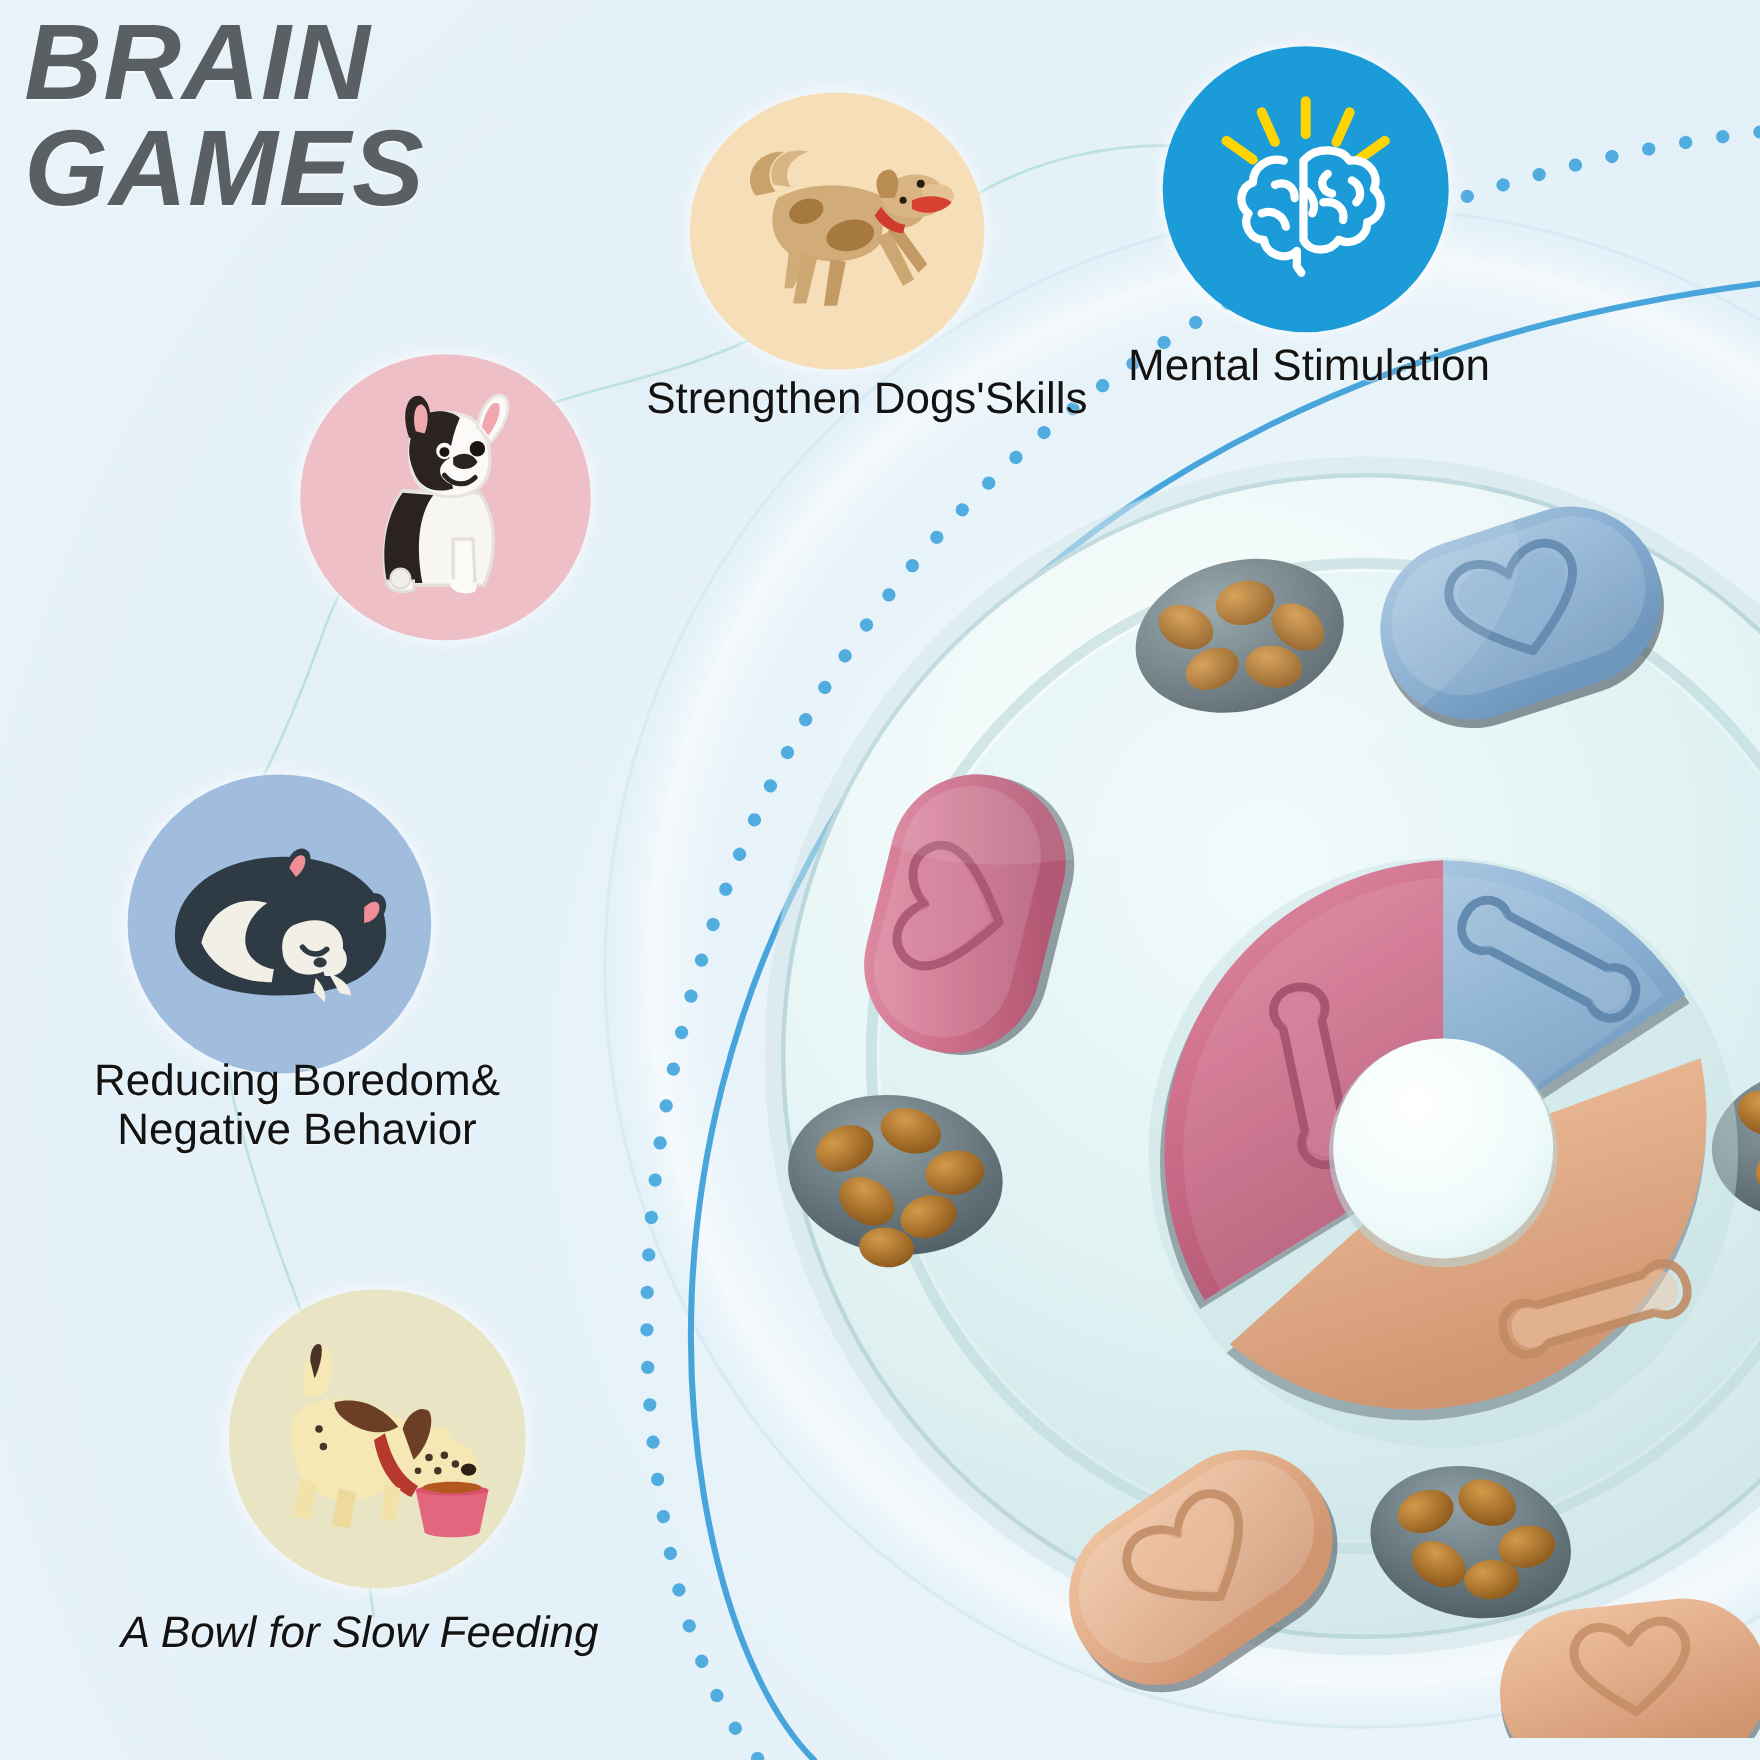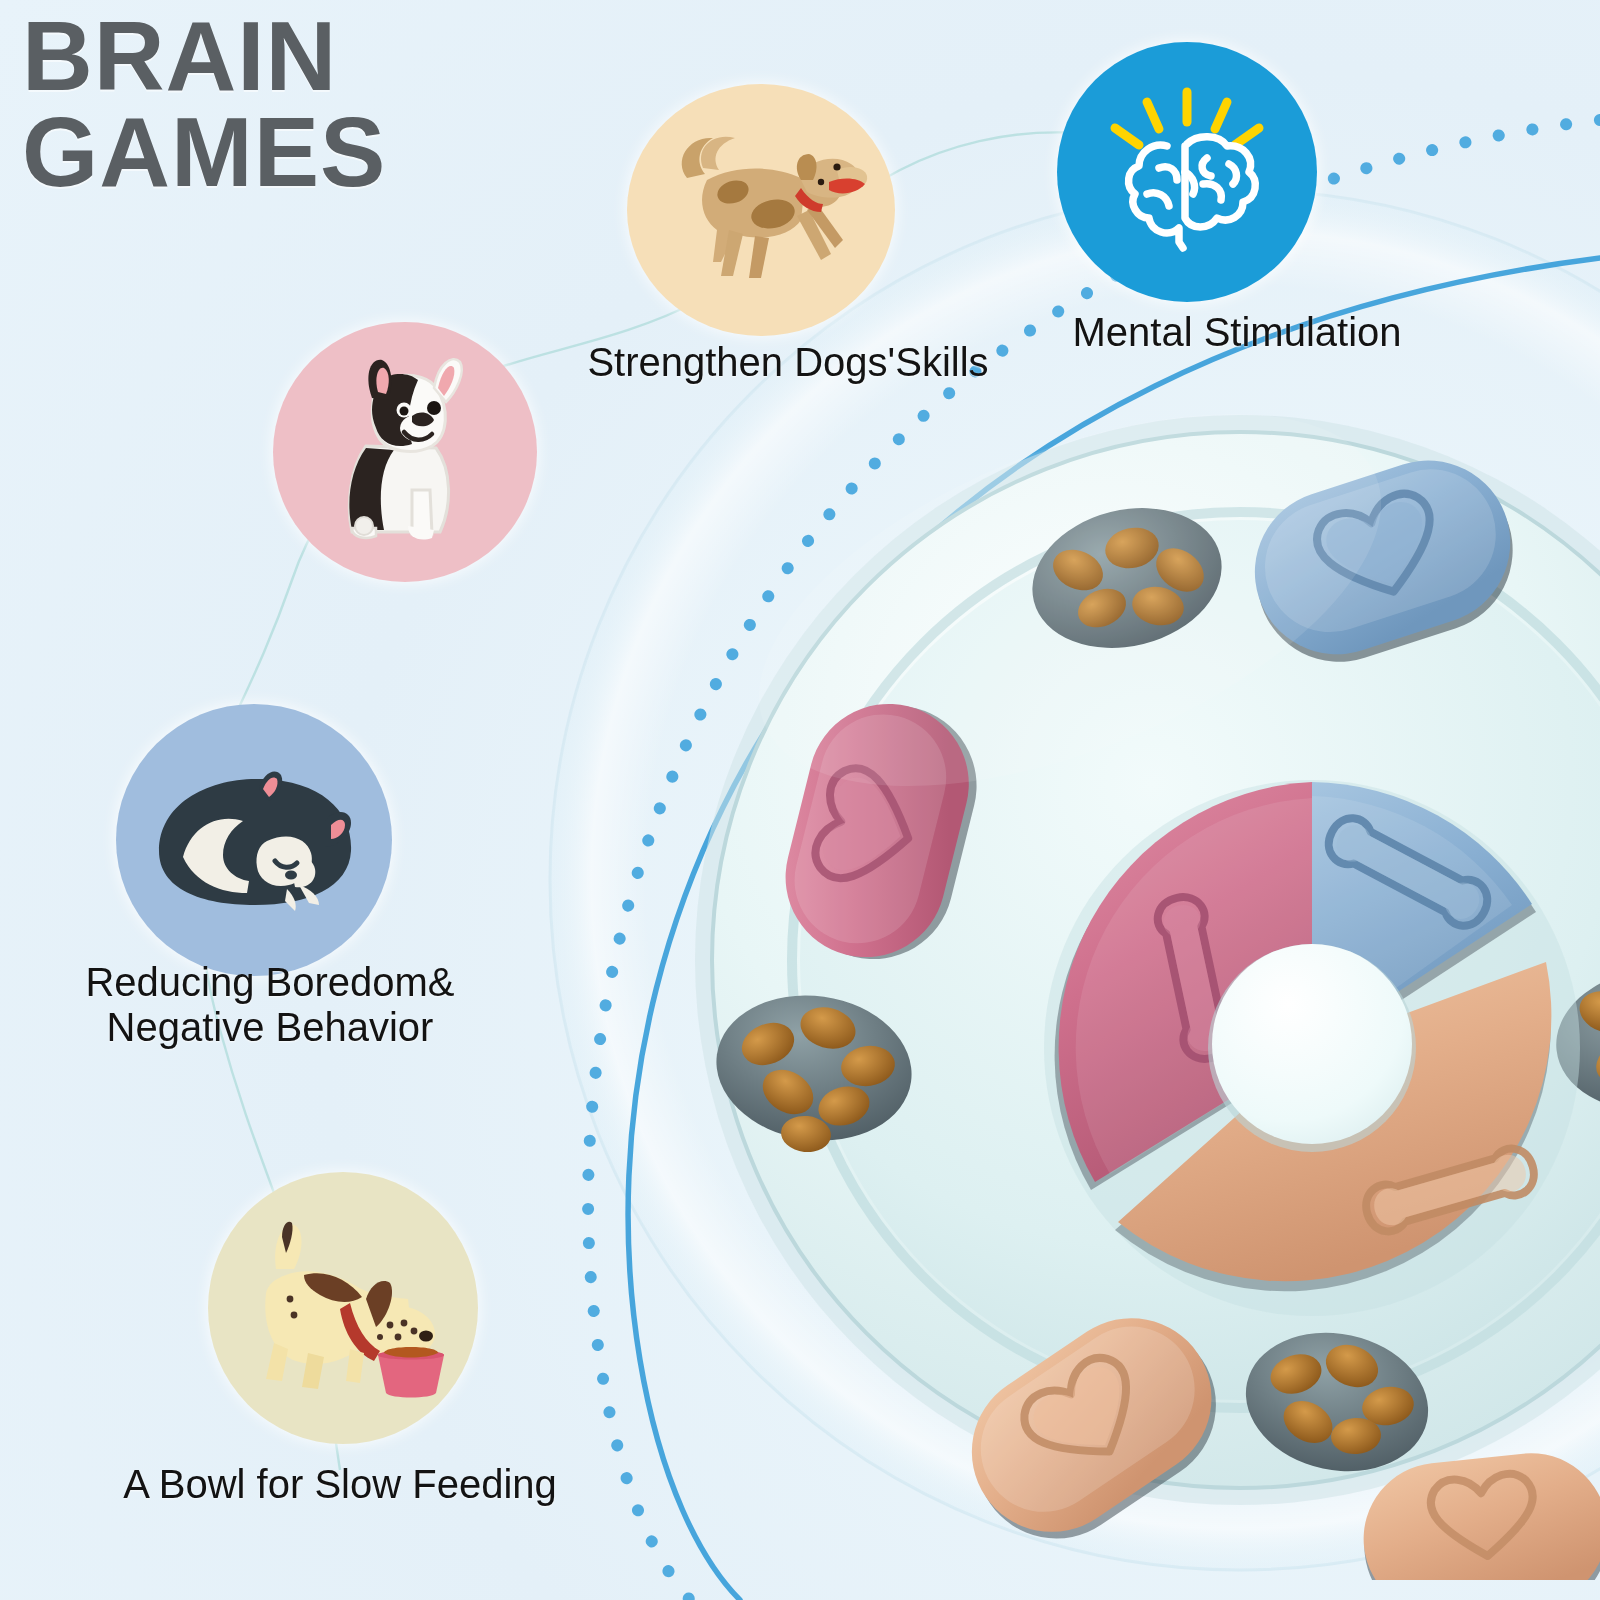--- a/index.html
+++ b/index.html
@@ -21,20 +21,21 @@
   
   .title{
     position:absolute;left:22px;top:8px;
     font-weight:bold;
     font-size:98px;
     line-height:0.98;
     letter-spacing:1px;
     color:#5a5f63;
     text-shadow:0 2px 0 rgba(255,255,255,.55);
     white-space:pre-line;
+    font-style:italic;
   }
 
   
   .bubble{
     position:absolute;border-radius:50%;
     display:flex;align-items:center;justify-content:center;
     box-shadow:0 0 16px rgba(255,255,255,.9);
   }
   .bubble svg{display:block;}
   .feat-label{
@@ -144,21 +145,21 @@
                  C122,158 104,158 98,146 L98,74"></path>
         <path d="M72,96 C82,92 90,98 90,108"></path>
         <path d="M60,122 C70,118 80,124 82,134"></path>
         <path d="M120,86 C112,92 114,102 124,104"></path>
         <path d="M116,112 C128,110 136,118 134,128"></path>
         <path d="M142,92 C150,96 152,106 146,112"></path>
         <path d="M98,100 C106,104 110,114 106,122"></path>
       </g>
     </svg>
   </div>
-  <div class="feat-label" style="left:1007px;top:310px;width:460px;">Mental Stimulation</div>
+  <div class="feat-label" style="left:960px;top:310px;width:460px;">Mental Stimulation</div>
 
   <div class="bubble" style="left:273px;top:322px;width:264px;height:260px;background:#eebfc6;">
     <svg width="195" height="205" viewBox="0 0 195 205">
 
       <path d="M58,96 C42,118 38,156 44,182 L132,182 C144,156 144,120 128,98 Z" fill="#f7f6f3" stroke="#e3e0da" stroke-width="3"></path>
 
       <path d="M58,98 C42,120 38,152 44,180 L76,180 C70,150 72,118 86,100 Z" fill="#2b2320"></path>
 
       <path d="M104,140 L104,184 L124,184 L122,140 Z" fill="#fbfaf8" stroke="#e3e0da" stroke-width="3"></path>
       <path d="M100,176 C100,188 112,192 124,188 L126,180 Z" fill="#fbfaf8"></path>
@@ -248,21 +249,21 @@
         <circle cx="60" cy="96" r="3.4"></circle>
           <circle cx="64" cy="112" r="3.4"></circle>
       </g>
       <ellipse cx="196" cy="133" rx="7" ry="5.5" fill="#2f2015"></ellipse>
 
       <path d="M148,152 C148,146 214,146 214,152 L206,190 C202,196 160,196 156,190 Z" fill="#e3667f"></path>
       <path d="M148,152 C148,146 214,146 214,152 C214,158 148,158 148,152 Z" fill="#d9536f"></path>
       <path d="M154,150 C154,142 208,142 208,150 C196,156 166,156 154,150 Z" fill="#b3581f"></path>
     </svg>
   </div>
-  <div class="feat-label" style="left:100px;top:1462px;width:480px;">A Bowl for Slow Feeding</div>
+  <div class="feat-label" style="left:87px;top:1462px;width:480px;font-style:italic;">A Bowl for Slow Feeding</div>
 
   <svg id="toy" viewBox="0 0 1120 1180">
     <defs>
       <radialGradient id="baseG" cx="38%" cy="28%" r="78%">
         <stop offset="0%" stop-color="#fdffff"></stop>
         <stop offset="52%" stop-color="#e8f6f6"></stop>
         <stop offset="100%" stop-color="#cfe6e8"></stop>
       </radialGradient>
       <radialGradient id="innerG" cx="40%" cy="30%" r="75%">
         <stop offset="0%" stop-color="#f2fbfb"></stop>

